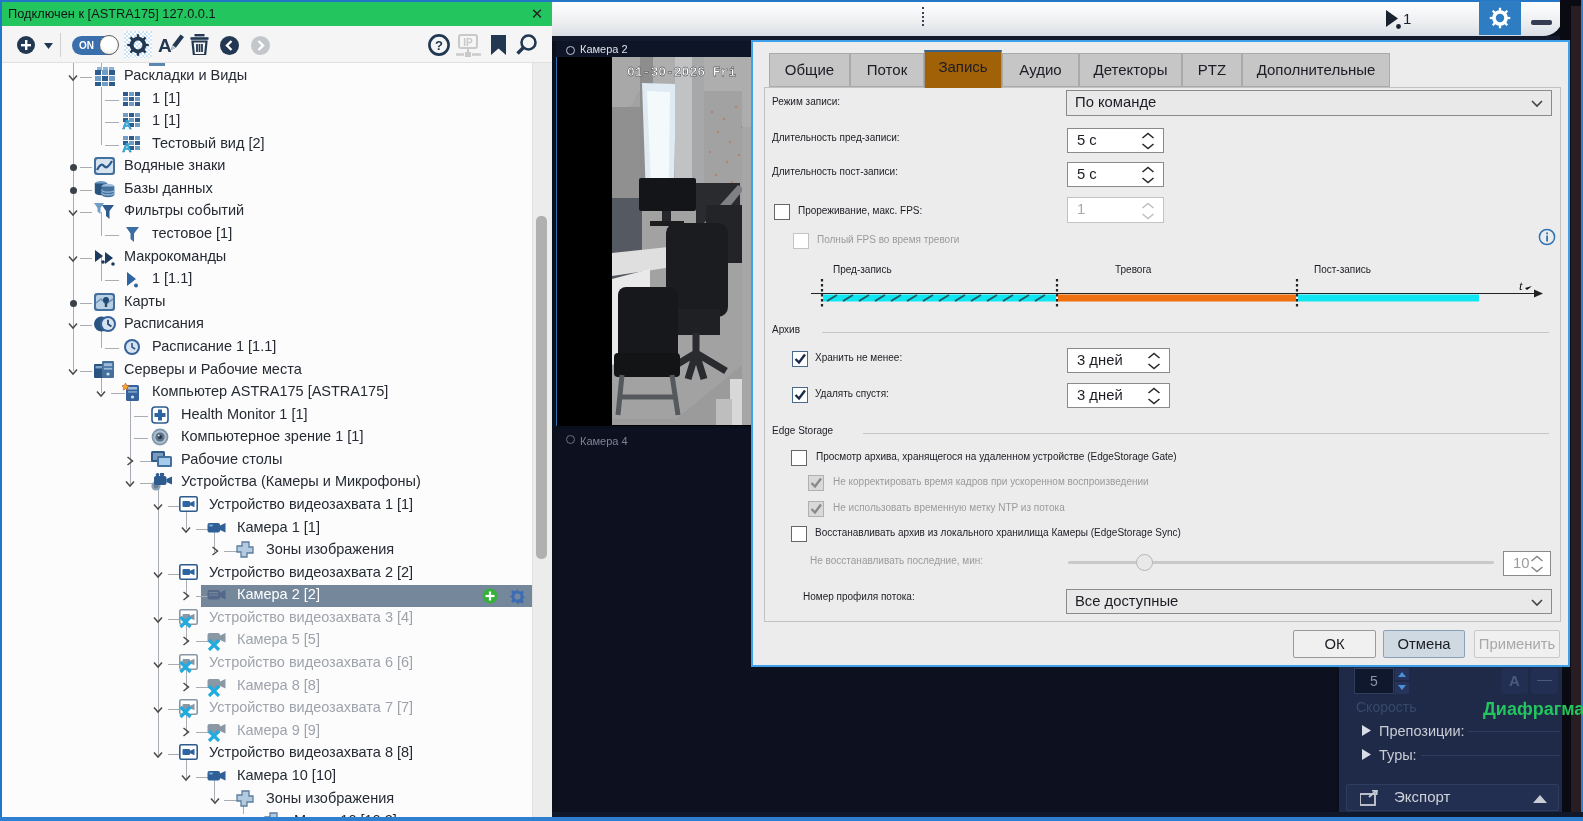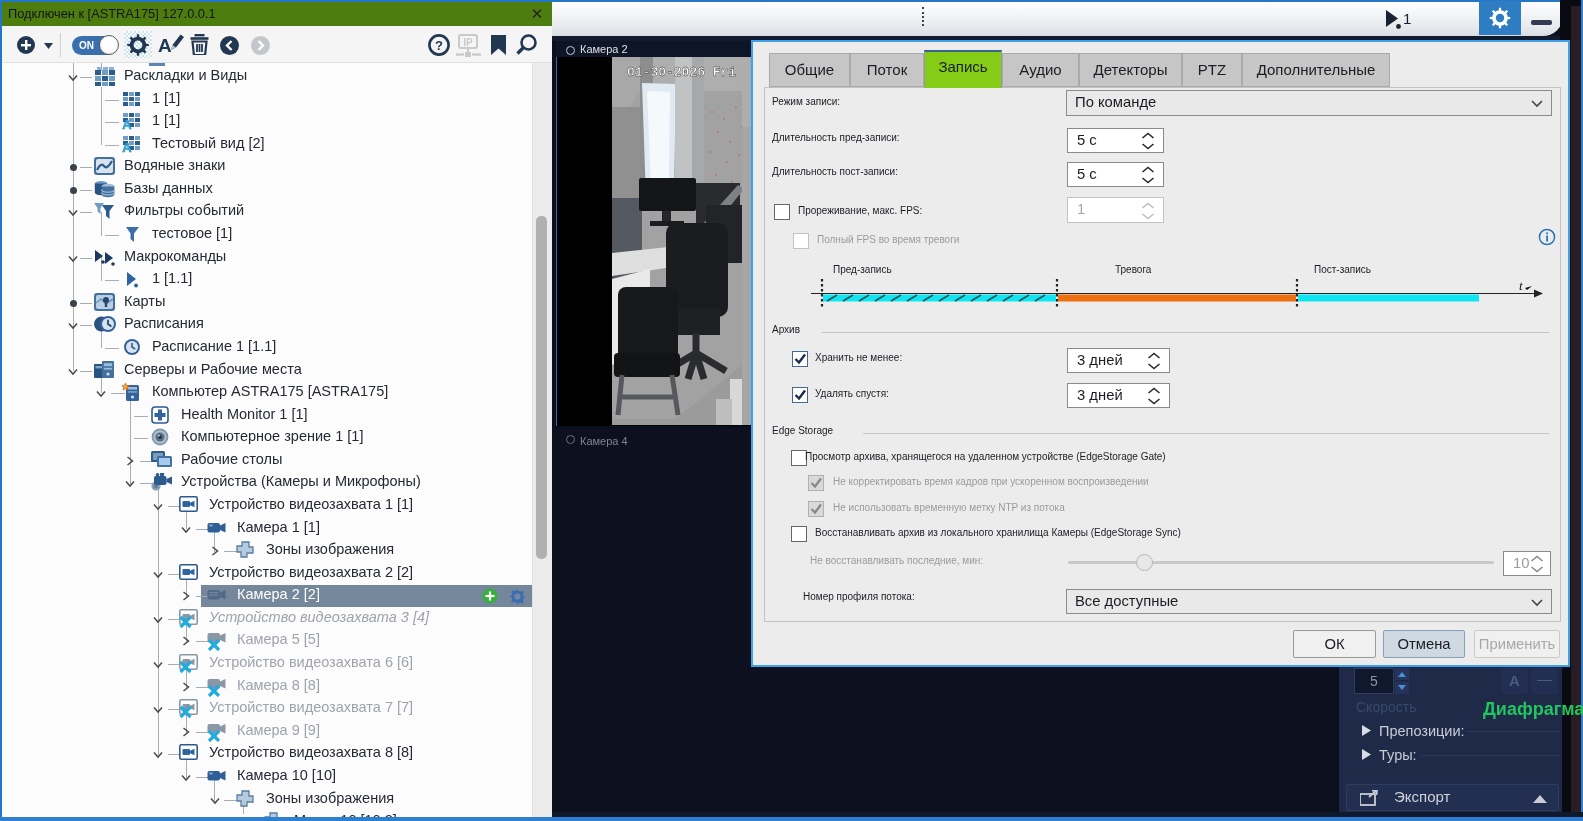--- a/index.html
+++ b/index.html
@@ -23,41 +23,41 @@
 .camdot{position:absolute;left:10px;top:5px;width:7px;height:7px;border-radius:50%;border:1.3px solid #c3c8d0;}
 .camdot.dim{border-color:#6a7183;}
 #cam4lbl{color:#7d8495;font-size:11px;line-height:16px;position:relative;top:2px;}
 #vid{left:612px;top:57px;width:723px;height:368px;overflow:hidden;}
 
 #ptz{left:1337px;top:41px;width:223px;height:771px;background:#1e2a48;border-left:2px solid #0a0f1e;}
 #botstrip{left:552px;top:812px;width:1031px;height:5px;background:#10182c;}
 #botblue{left:0px;top:817px;width:1583px;height:4px;background:#2e7fd0;}
 
 #lwin{left:0;top:0;width:552px;height:817px;background:#fcfcfc;border-left:2px solid #2176c7;border-top:2px solid #2176c7;box-sizing:border-box;}
-#ltitle{left:2px;top:2px;width:550px;height:28px;background:#4d7c0f;color:#15151a;font-size:12.8px;line-height:24px;}
+#ltitle{left:2px;top:2px;width:550px;height:28px;background:#22c55e;color:#15151a;font-size:12.8px;line-height:24px;}
 #ltitle span{padding-left:6px;}
 #lx{left:524px;top:2px;width:26px;height:24px;font-size:15px;color:#222;text-align:center;line-height:23px;}
 #ltoolbar{left:2px;top:26px;width:550px;height:37px;background:#f5f5f5;border-bottom:1px solid #e0e0e0;box-sizing:border-box;}
 #ltree{left:0;top:0;width:552px;height:817px;overflow:hidden;}
 #lscroll{left:532px;top:63px;width:20px;height:754px;background:#ececec;border-left:1px solid #e0e0e0;box-sizing:border-box;}
 #lthumb{left:536px;top:216px;width:11px;height:343px;background:#b0b0b0;border-radius:5px;}
 
 .trow{position:absolute;left:0;height:22px;font-size:14.5px;color:#252a33;white-space:nowrap;}
 .trow .txt{position:absolute;top:1px;}
 .trow.dis{color:#9ea3ab;}
 .trow.selr{color:#ffffff;}
 .chev{position:absolute;width:10px;height:10px;}
 .guide{position:absolute;border-left:1px solid #a8adb3;width:0;}
 .stub{position:absolute;border-top:1px solid #a8adb3;height:0;}
 .sel{position:absolute;left:201px;width:332px;height:22px;background:#74879b;}
 
 #dlg{left:751px;top:40px;width:819px;height:627px;background:#ececec;border:2px solid #3da0e8;box-sizing:border-box;}
 #dlg .pane{position:absolute;left:11px;top:45px;width:795px;height:533px;border:1px solid #c2c2c2;background:#ececec;}
 .tab{position:absolute;top:11px;height:34px;background:#c6c6c6;border:1px solid #aaaaaa;box-sizing:border-box;font-size:15px;color:#1c1c24;text-align:center;line-height:32px;}
-.tab.selt{top:8px;height:38px;background:#84cc16;border:1px solid #9a9a9a;border-top:2.5px solid #38638c;border-bottom:none;line-height:30px;z-index:3;}
+.tab.selt{top:8px;height:38px;background:#a16207;border:1px solid #9a9a9a;border-top:2.5px solid #38638c;border-bottom:none;line-height:30px;z-index:3;}
 .dlab{position:absolute;font-size:10px;color:#1c1c24;white-space:nowrap;}
 .dlab.gray{color:#9b9b9b;}
 .combo{position:absolute;background:#e9e9e9;border:1px solid #8a8a8a;box-sizing:border-box;font-size:14.8px;color:#1c1c24;}
 .combo .cv{position:absolute;left:8px;top:3px;}
 .spin{position:absolute;background:#ffffff;border:1px solid #8a8a8a;box-sizing:border-box;font-size:14.8px;color:#1c1c24;}
 .spin .cv{position:absolute;left:9px;top:3px;}
 .spin.dis{border-color:#c3c3c3;color:#a8a8a8;}
 .cb{position:absolute;width:16px;height:16px;background:#fff;border:1px solid #666;box-sizing:border-box;}
 .cb.chk{border-color:#49698c;}
 .cb.dchk{background:#d9d9d9;border-color:#b0b0b0;}
@@ -628,21 +628,21 @@
 <span class="txt" style="left:237px;">Камера 2 [2]</span>
 </div>
 <div class="trow dis" style="top:608px;">
 <span class="stub" style="left:168px;top:11px;width:14px;"></span>
 <svg class="chev" style="left:153px;top:7px;" width="10" height="10">
         <path d="M1 2.5 L5 7 L9 2.5" stroke="#4a4a4a" stroke-width="1.5" fill="none"></path>
       </svg>
 <svg style="position:absolute;left:179px;top:1px;" width="24" height="20">
         <use href="#i-devx"></use>
       </svg>
-<span class="txt" style="left:209px;font-style:italic;">Устройство видеозахвата 3 [4]</span>
+<span class="txt" style="left:209px;">Устройство видеозахвата 3 [4]</span>
 </div>
 <div class="trow dis" style="top:630px;">
 <span class="stub" style="left:196px;top:11px;width:14px;"></span>
 <svg class="chev" style="left:181px;top:6px;" width="10" height="10">
         <path d="M2.5 1 L7.5 5 L2.5 9" stroke="#4a4a4a" stroke-width="1.5" fill="none"></path>
       </svg>
 <svg style="position:absolute;left:207px;top:1px;" width="24" height="20">
         <use href="#i-camx"></use>
       </svg>
 <span class="txt" style="left:237px;">Камера 5 [5]</span>
@@ -842,21 +842,21 @@
       <span class="cv">3 дней</span>
   <svg style="position:absolute;right:7px;top:3px" width="16" height="18">
         <path d="M2.5 6 L8 1.5 L13.5 6" stroke="#2a2a2a" stroke-width="1.6" fill="none"></path>
         <path d="M2.5 12 L8 16.5 L13.5 12" stroke="#2a2a2a" stroke-width="1.6" fill="none"></path>
       </svg>
     </div>
 
 <div class="dlab" style="left:19px;top:383px;">Edge Storage</div>
 <div class="grpline" style="left:110px;top:391px;width:686px;"></div>
 <div class="cb" style="left:38px;top:408px;"></div>
-<div class="dlab" style="left:52px;top:409px;">Просмотр архива, хранящегося на удаленном устройстве (EdgeStorage Gate)</div>
+<div class="dlab" style="left:63px;top:409px;">Просмотр архива, хранящегося на удаленном устройстве (EdgeStorage Gate)</div>
 <div class="cb dchk" style="left:55px;top:433px;"><svg width="14" height="14">
         <path d="M2.5 7 L6 10.5 L12 2.5" stroke="#8a8a8a" stroke-width="2.4" fill="none"></path>
       </svg></div>
 <div class="dlab gray" style="left:80px;top:434px;">Не корректировать время кадров при ускоренном воспроизведении</div>
 <div class="cb dchk" style="left:55px;top:459px;"><svg width="14" height="14">
         <path d="M2.5 7 L6 10.5 L12 2.5" stroke="#8a8a8a" stroke-width="2.4" fill="none"></path>
       </svg></div>
 <div class="dlab gray" style="left:80px;top:460px;">Не использовать временную метку NTP из потока</div>
 <div class="cb" style="left:38px;top:484px;"></div>
 <div class="dlab" style="left:62px;top:485px;">Восстанавливать архив из локального хранилища Камеры (EdgeStorage Sync)</div>

